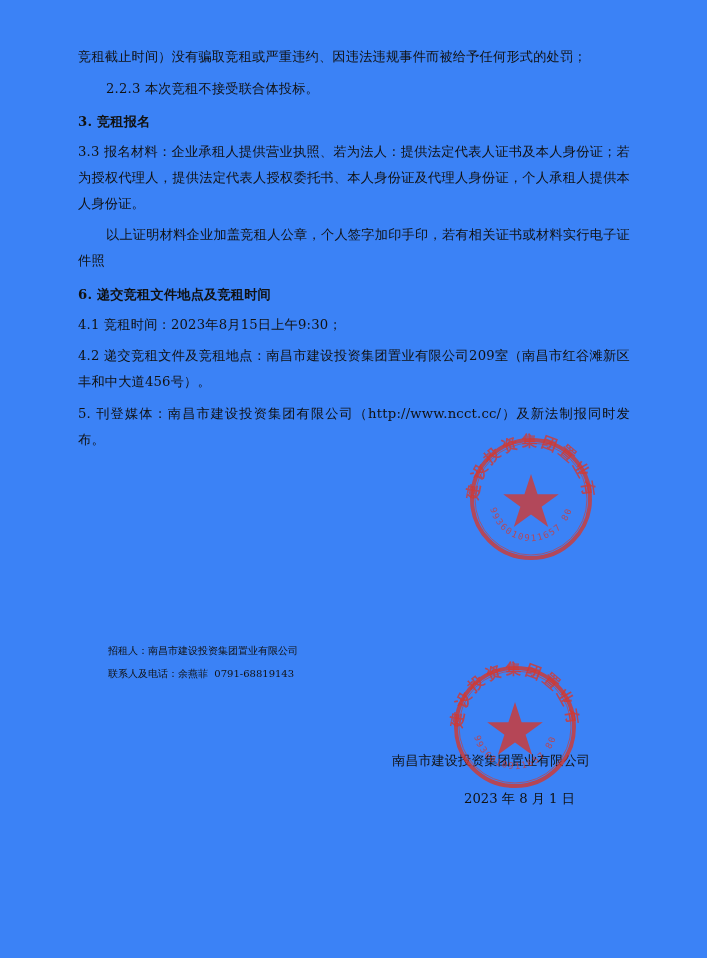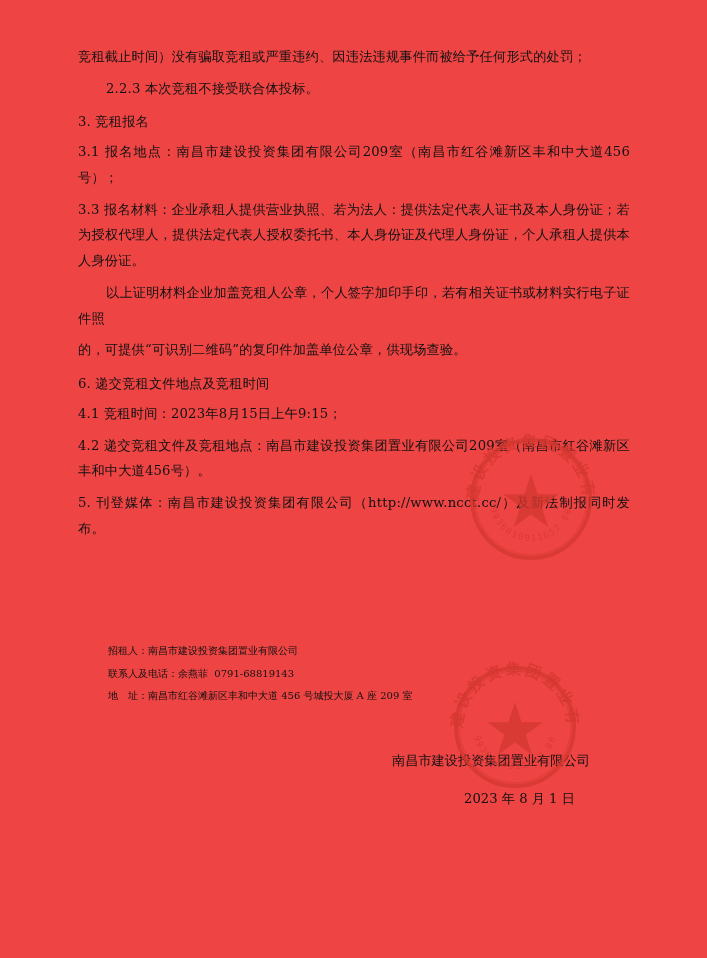--- a/index.html
+++ b/index.html
@@ -13,40 +13,40 @@
     position: relative;
     font-family: "DejaVu Serif", "Liberation Serif", serif;
     color: #111111;
     overflow: hidden;
   }
   .page {
     position: absolute;
     left: 0; top: 0;
     width: 707px;
     height: 958px;
-    background: #ef4444;
+    background: #3b82f6;
   }
   .content {
     position: absolute;
     left: 78px;
     top: 44px;
     width: 552px;
   }
   .para {
     font-size: 13.2px;
     line-height: 1.95;
     margin: 0 0 6px 0;
     text-align: justify;
     letter-spacing: 0.2px;
   }
   .para.indent {
     text-indent: 28px;
   }
   .para.heading {
-    font-weight: normal;
+    font-weight: bold;
     margin-top: 8px;
     margin-bottom: 4px;
   }
   .sign-block {
     position: absolute;
     left: 108px;
     top: 640px;
     width: 500px;
     font-size: 10px;
     line-height: 2.25;
@@ -79,34 +79,31 @@
 </style>
 </head>
 <body>
 
 <div class="page">
 
   <div class="content">
     <p class="para">竞租截止时间）没有骗取竞租或严重违约、因违法违规事件而被给予任何形式的处罚；</p>
     <p class="para indent">2.2.3 本次竞租不接受联合体投标。</p>
     <p class="para heading">3. 竞租报名</p>
-    <p class="para">3.1 报名地点：南昌市建设投资集团有限公司209室（南昌市红谷滩新区丰和中大道456号）；</p>
     <p class="para">3.3 报名材料：企业承租人提供营业执照、若为法人：提供法定代表人证书及本人身份证；若为授权代理人，提供法定代表人授权委托书、本人身份证及代理人身份证，个人承租人提供本人身份证。</p>
     <p class="para indent">以上证明材料企业加盖竞租人公章，个人签字加印手印，若有相关证书或材料实行电子证件照</p>
-    <p class="para">的，可提供“可识别二维码”的复印件加盖单位公章，供现场查验。</p>
     <p class="para heading">6. 递交竞租文件地点及竞租时间</p>
-    <p class="para">4.1 竞租时间：2023年8月15日上午9:15；</p>
+    <p class="para">4.1 竞租时间：2023年8月15日上午9:30；</p>
     <p class="para">4.2 递交竞租文件及竞租地点：南昌市建设投资集团置业有限公司209室（南昌市红谷滩新区丰和中大道456号）。</p>
     <p class="para">5. 刊登媒体：南昌市建设投资集团有限公司（http://www.ncct.cc/）及新法制报同时发布。</p>
   </div>
 
   <div class="sign-block">
     <p class="sign-line"><span>招租人：</span><span>南昌市建设投资集团置业有限公司</span></p>
     <p class="sign-line"><span>联系人及电话：</span><span>余燕菲  0791-68819143</span></p>
-    <p class="sign-line"><span>地　址：</span><span>南昌市红谷滩新区丰和中大道 456 号城投大厦 A 座 209 室</span></p>
   </div>
 
   <div class="sign-right">
     <p class="l1">南昌市建设投资集团置业有限公司</p>
     <p class="l2">2023 年 8 月 1 日</p>
   </div>
 
   <div class="seal seal-1">
     <svg width="150" height="150" viewBox="0 0 150 150">
       <defs>

